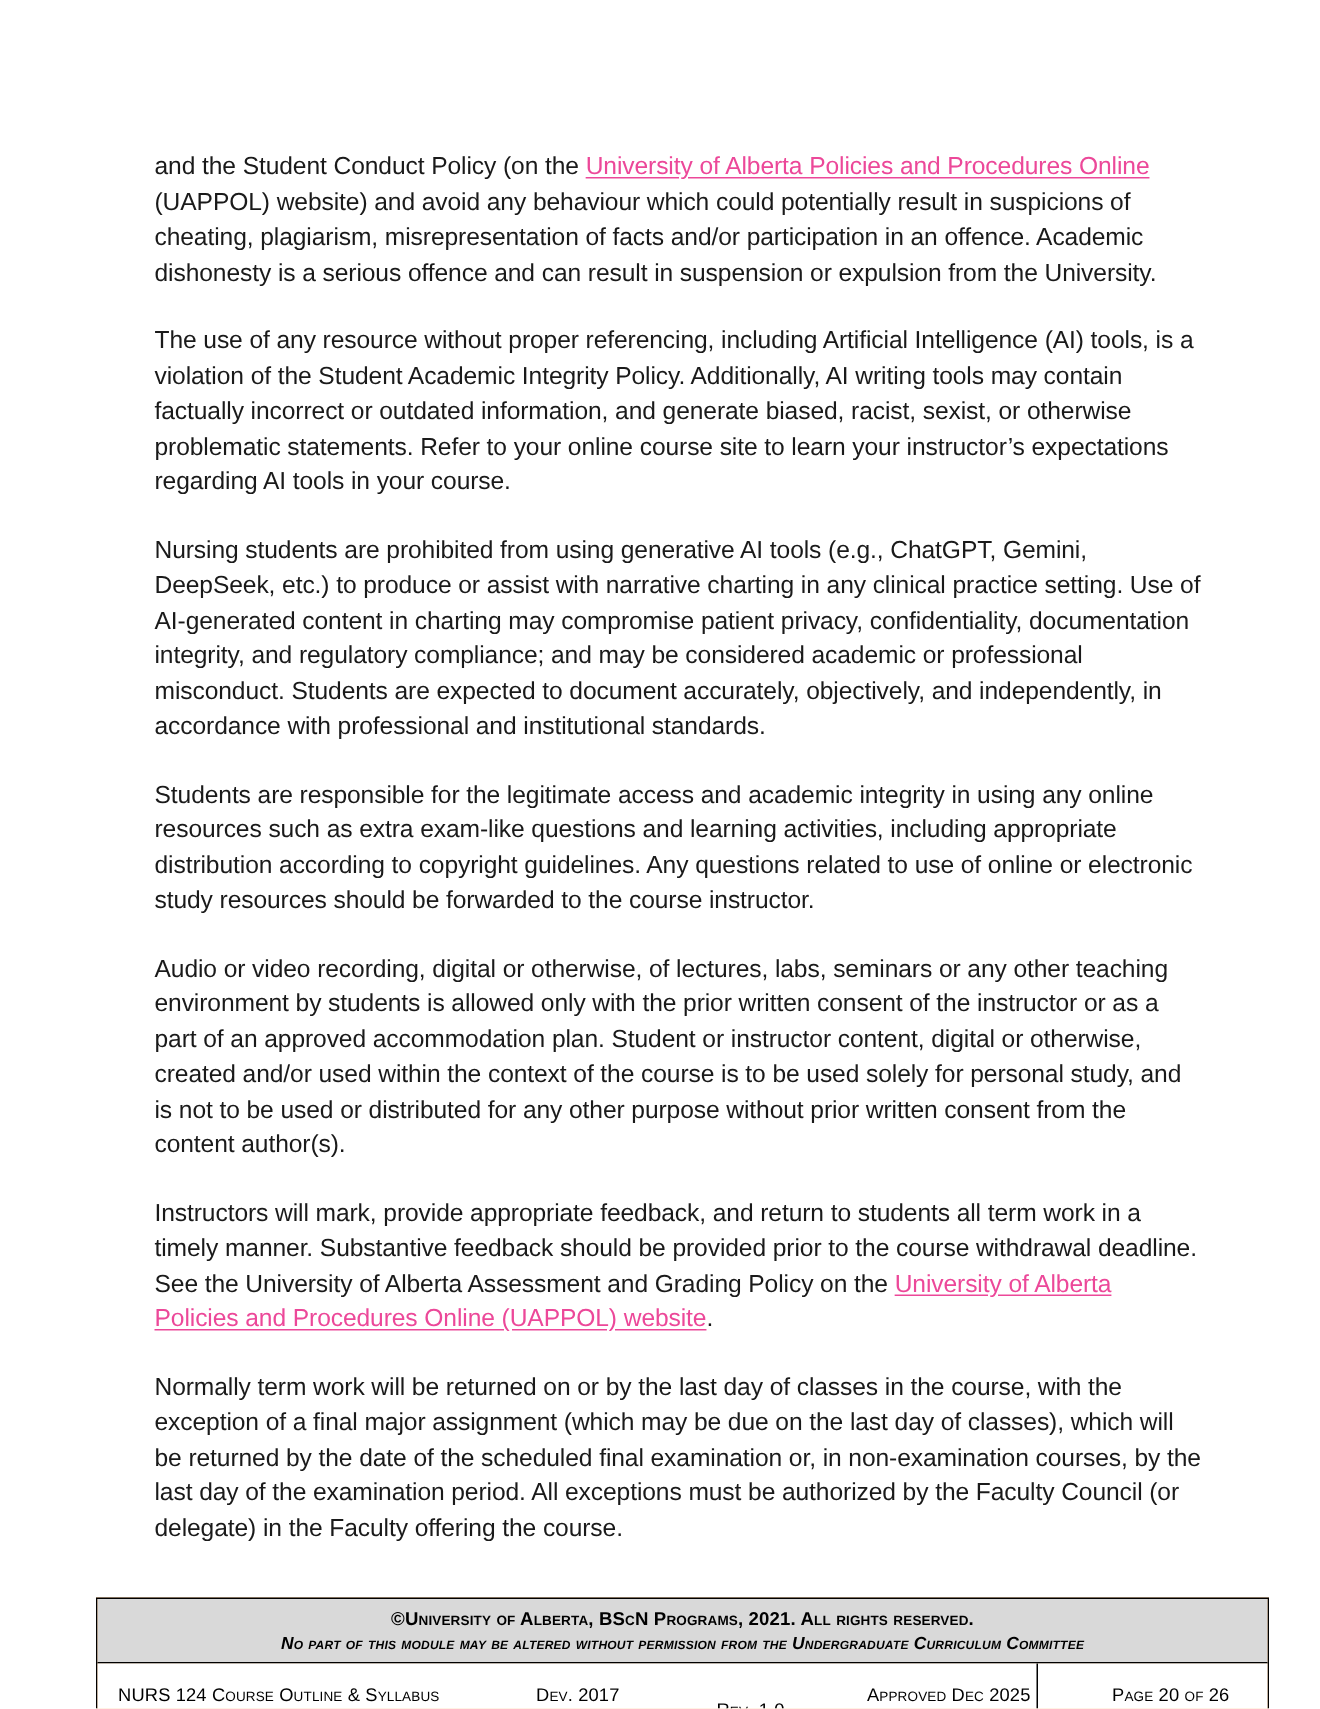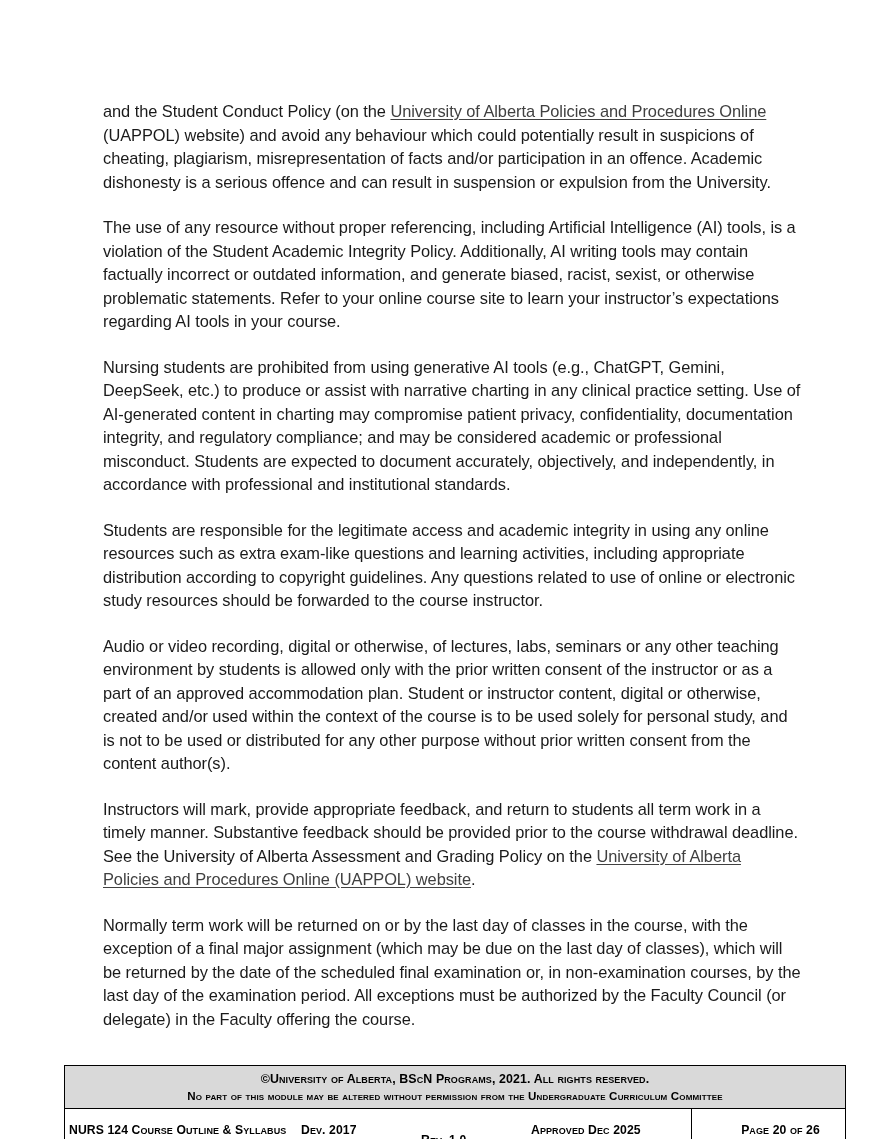--- a/index.html
+++ b/index.html
@@ -36,21 +36,21 @@
     color: #1a1a1a;
     text-align: left;
     letter-spacing: -0.06px;
   }
   p.para:last-child {
     margin-bottom: 0;
   }
   .italic {
   }
   a.doclink {
-    color: #404040;
+    color: #ec4899;
     text-decoration: underline;
     text-underline-offset: 1.5px;
     margin-top: 18px;
   }
 
   
   .footer-table {
     position: absolute;
     left: 64px;
     top: 1065px;
@@ -75,33 +75,34 @@
     white-space: nowrap;
   }
   .fh-line2 {
     font-size: 11.6px;
     font-weight: bold;
     font-variant: small-caps;
     letter-spacing: 0.15px;
     line-height: 15px;
     margin-top: 1px;
     white-space: nowrap;
+    font-style: italic;
   }
   .footer-row {
     display: flex;
     align-items: center;
     height: 42px;
     background: #ffffff;
   }
   .fc {
     font-size: 12.2px;
-    font-weight: bold;
+    font-weight: normal;
     font-variant: small-caps;
     letter-spacing: 0.1px;
-    text-align: left;
+    text-align: right;
     line-height: 15px;
     box-sizing: border-box;
     padding: 0 4px;
   }
   .fc-doc    { width: 232px; }
   .fc-dev    { width: 120px; }
   .fc-rev    { width: 110px; margin-top: 20px; }
   .fc-appr   { width: 164px; }
   .fc-page   {
     flex: 1;

